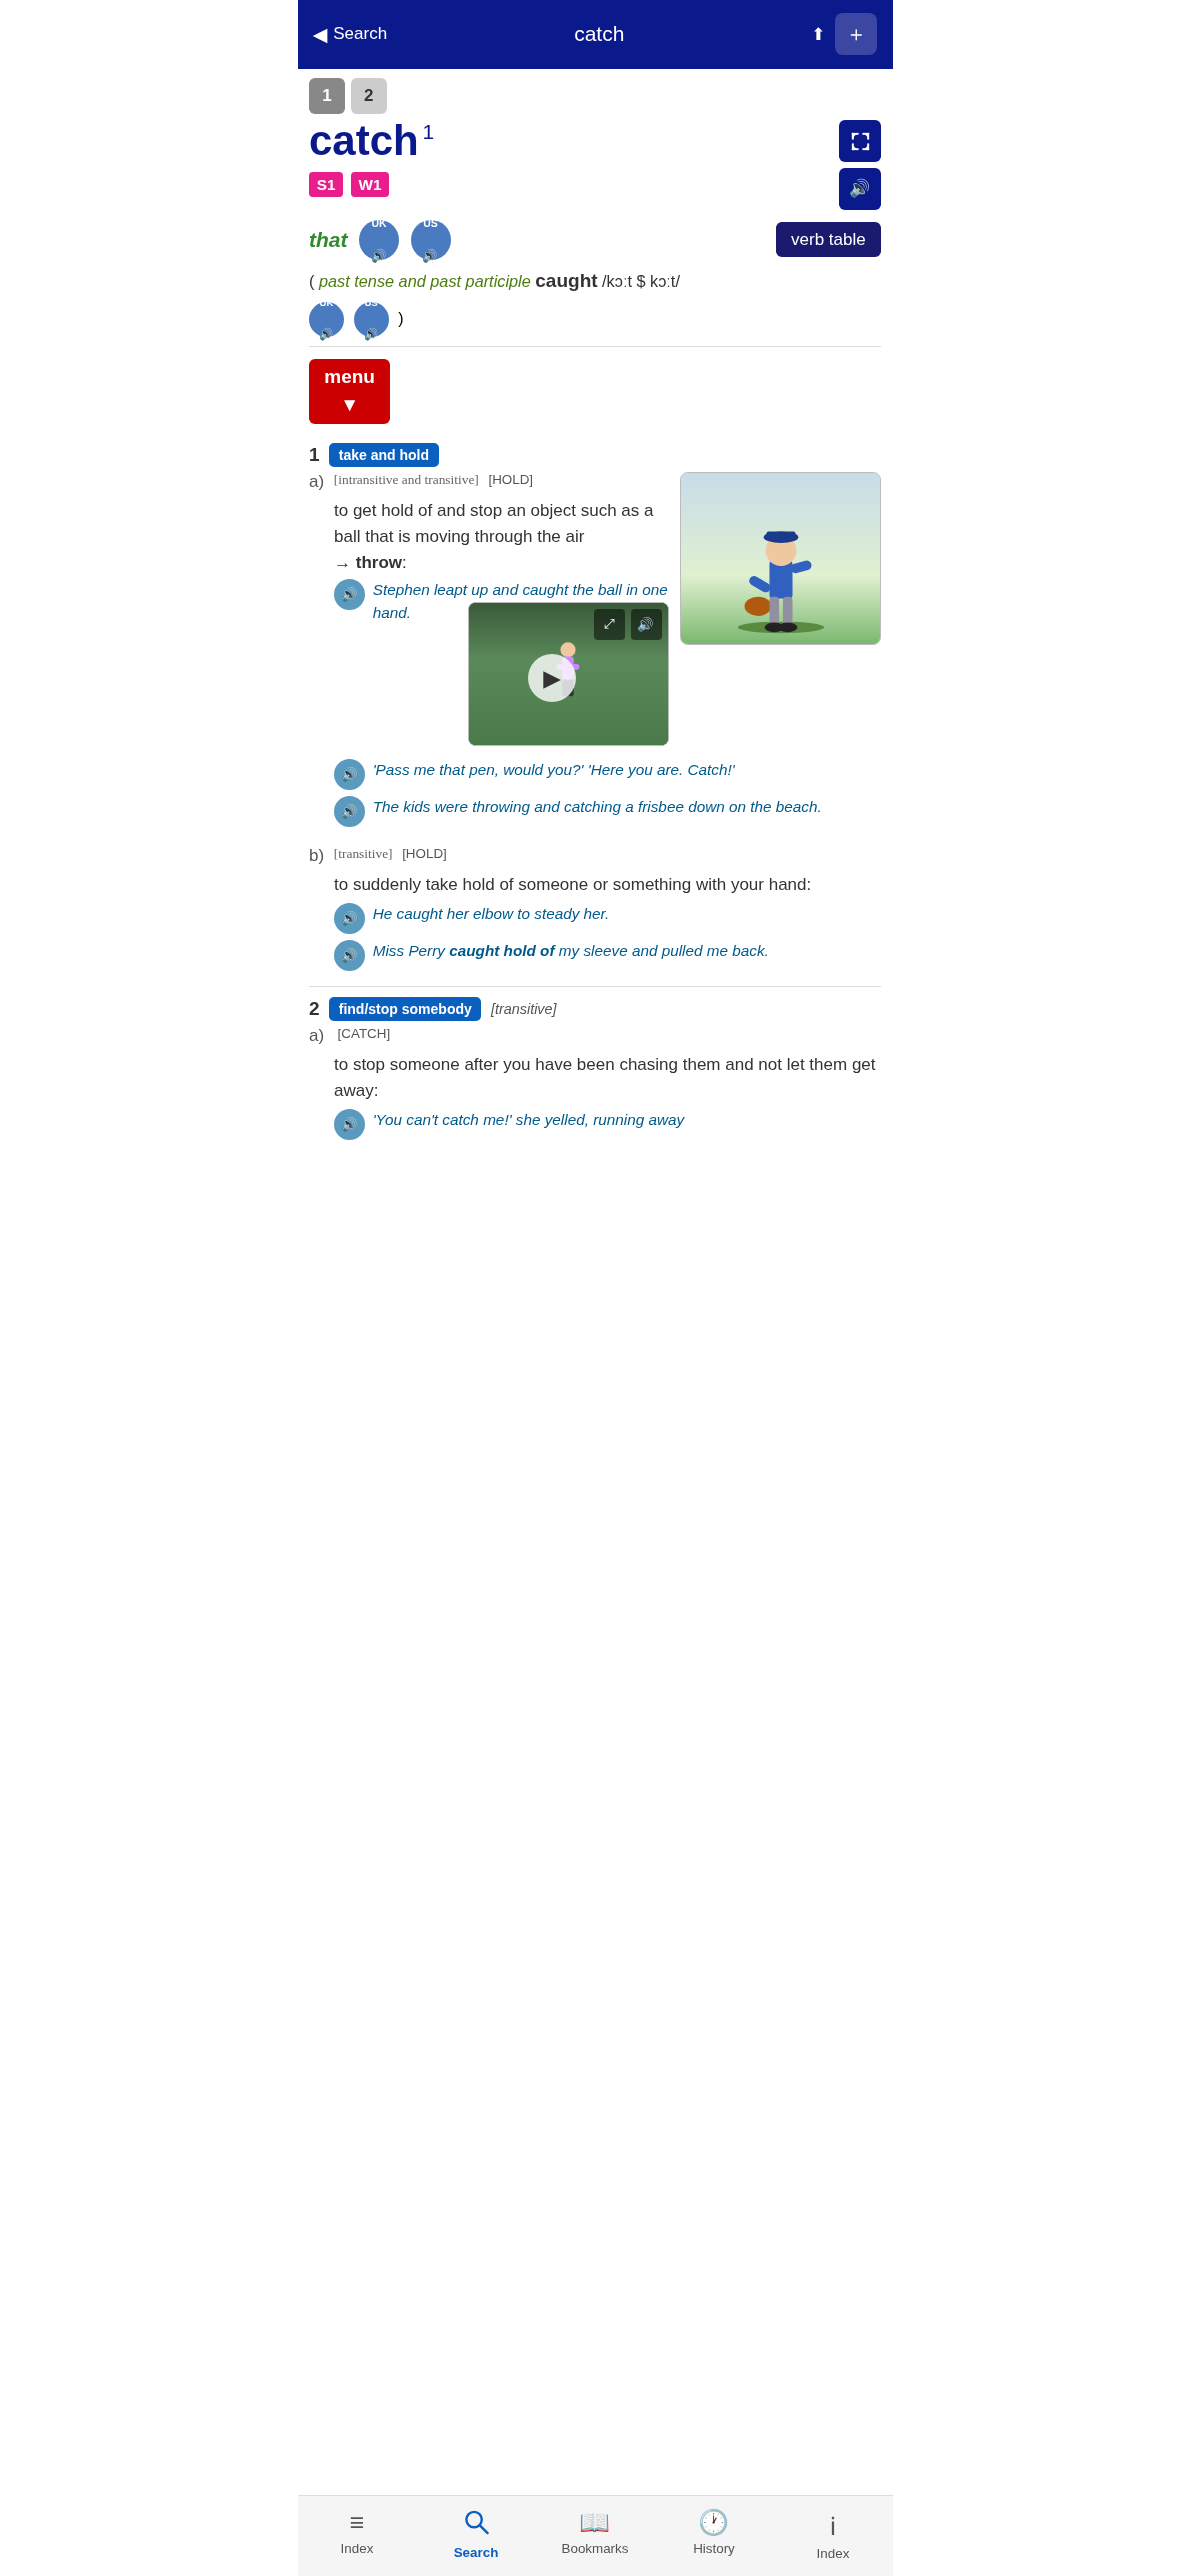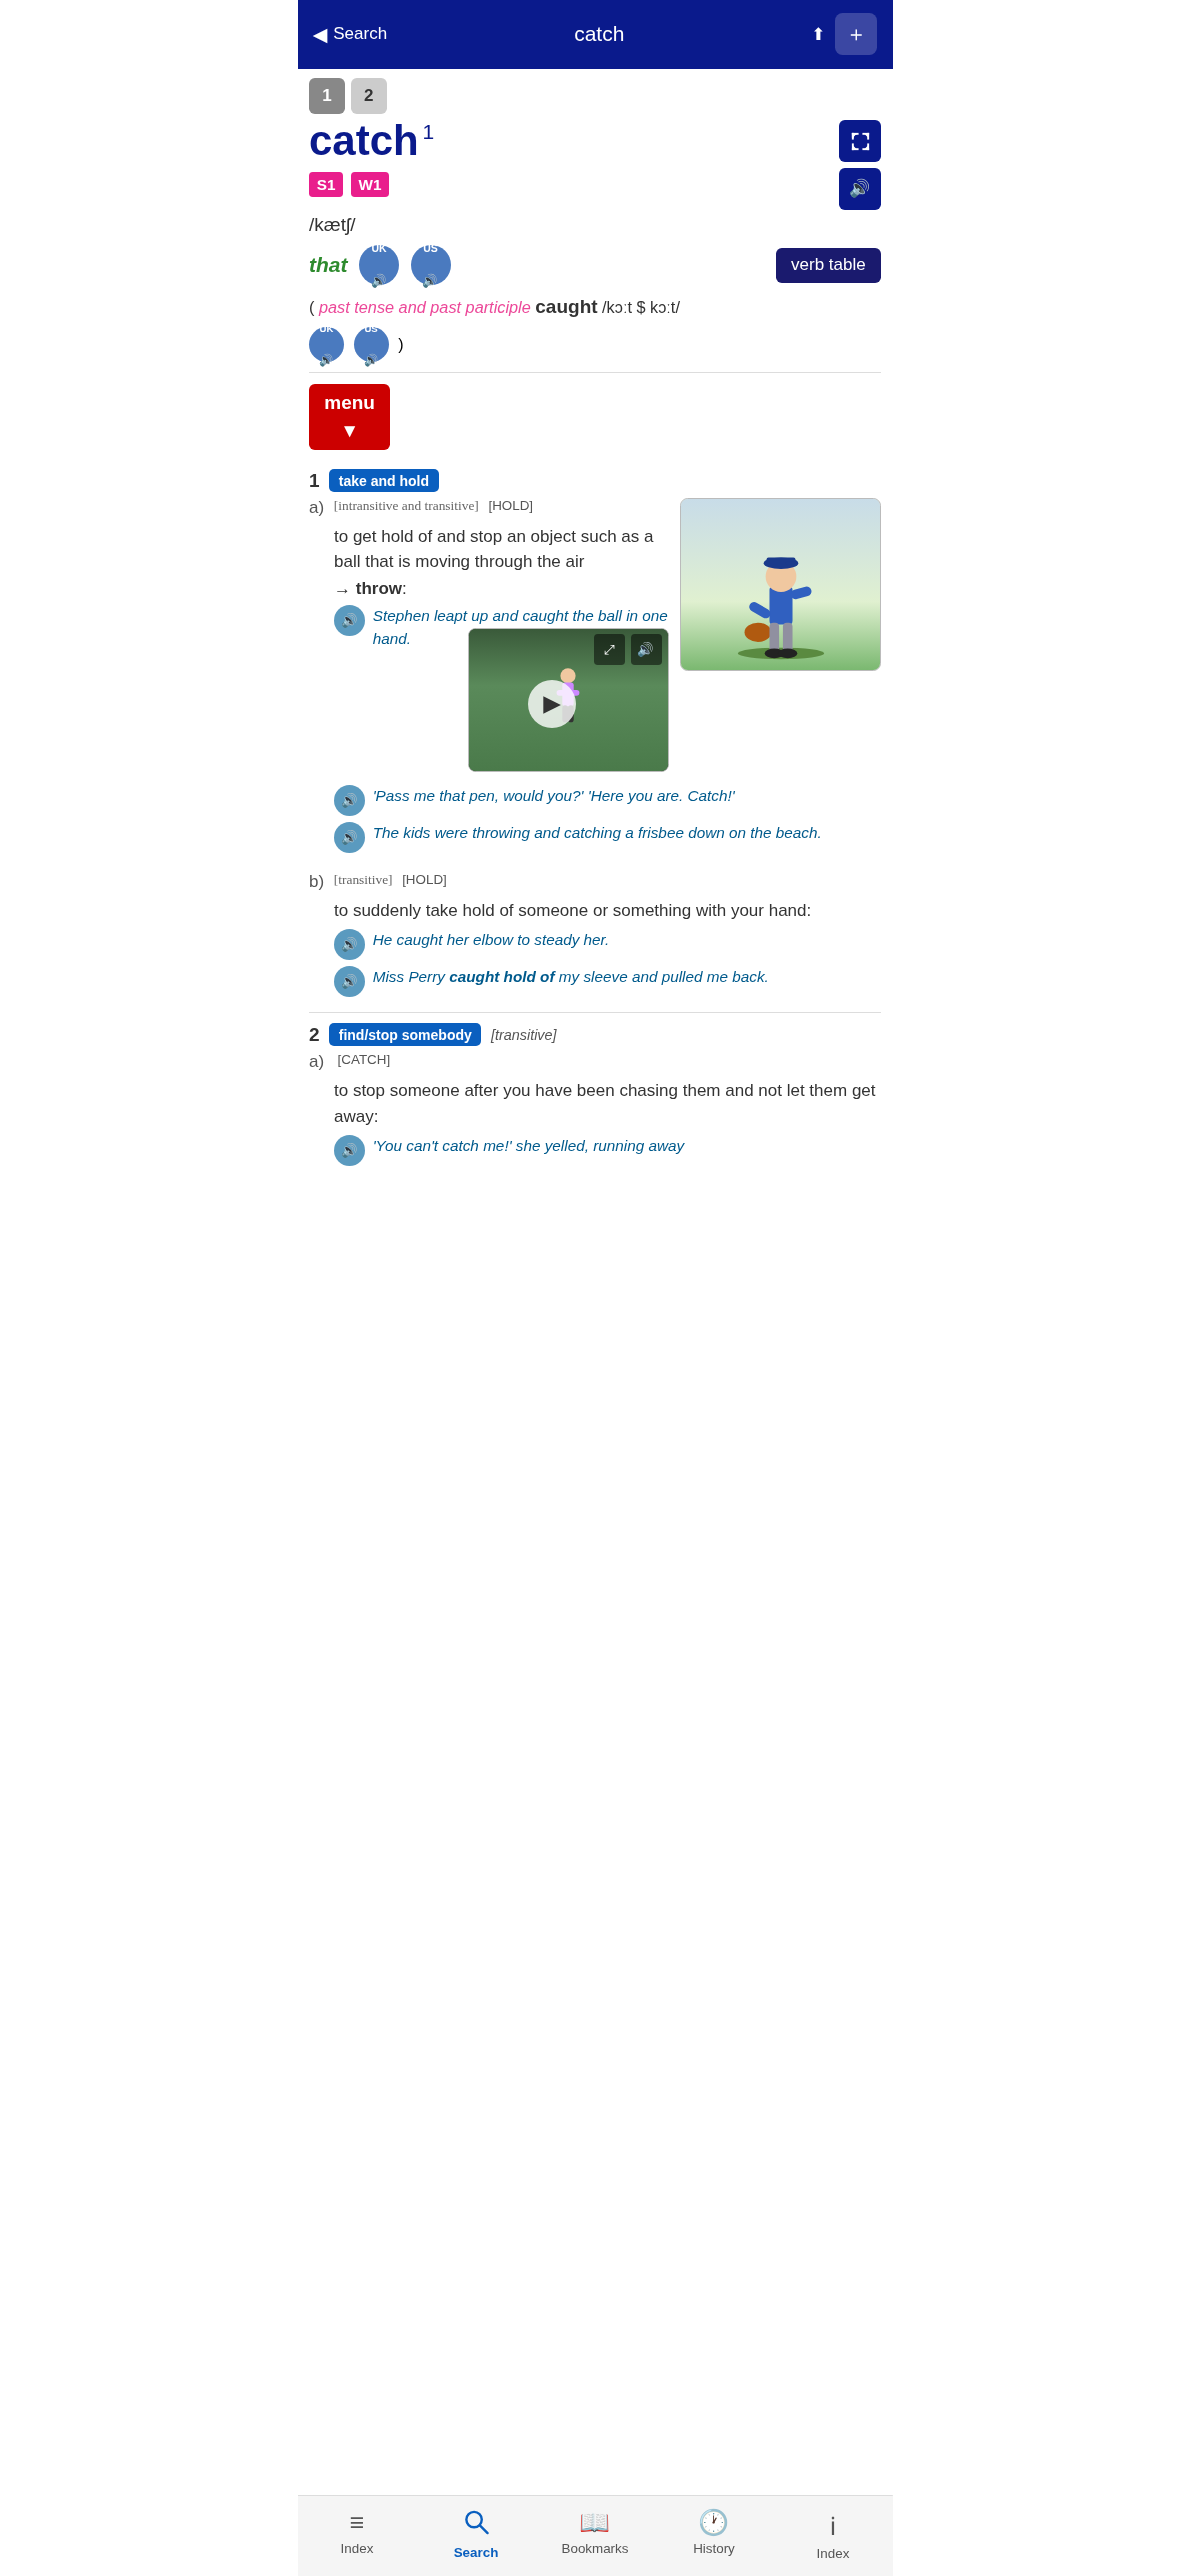--- a/index.html
+++ b/index.html
@@ -187,21 +187,21 @@
       cursor: pointer;
       margin-left: auto;
     }
 
     .past-tense-line {
       font-size: 16.3px;
       color: #333;
       margin: 7.7px 0 3.8px;
       line-height: 1.5;
     }
-    .past-tense-line em { font-style: italic; color: #ec4899; }
+    .past-tense-line em { font-style: italic; color: #4d7c0f; }
     .past-tense-line strong { font-weight: bold; font-size: 19px; }
 
     .audio-row {
       display: flex;
       align-items: center;
       gap: 9.6px;
       margin: 5.8px 0;
     }
 
     
@@ -470,21 +470,20 @@
           <rect x="14" y="19" width="7" height="2" fill="white"></rect>
           <rect x="19" y="14" width="2" height="7" fill="white"></rect>
         </svg>
       </button>
       <button class="audio-btn">
         <span>🔊</span>
       </button>
     </div>
   </div>
 
-  <div class="pronunciation">/kætʃ/</div>
 
   <div class="verb-row">
     <span class="verb-label">that</span>
     <button class="uk-btn">
       <span style="font-size:10.5px;">UK</span>
       <span>🔊</span>
     </button>
     <button class="us-btn">
       <span style="font-size:10.5px;">US</span>
       <span>🔊</span>

